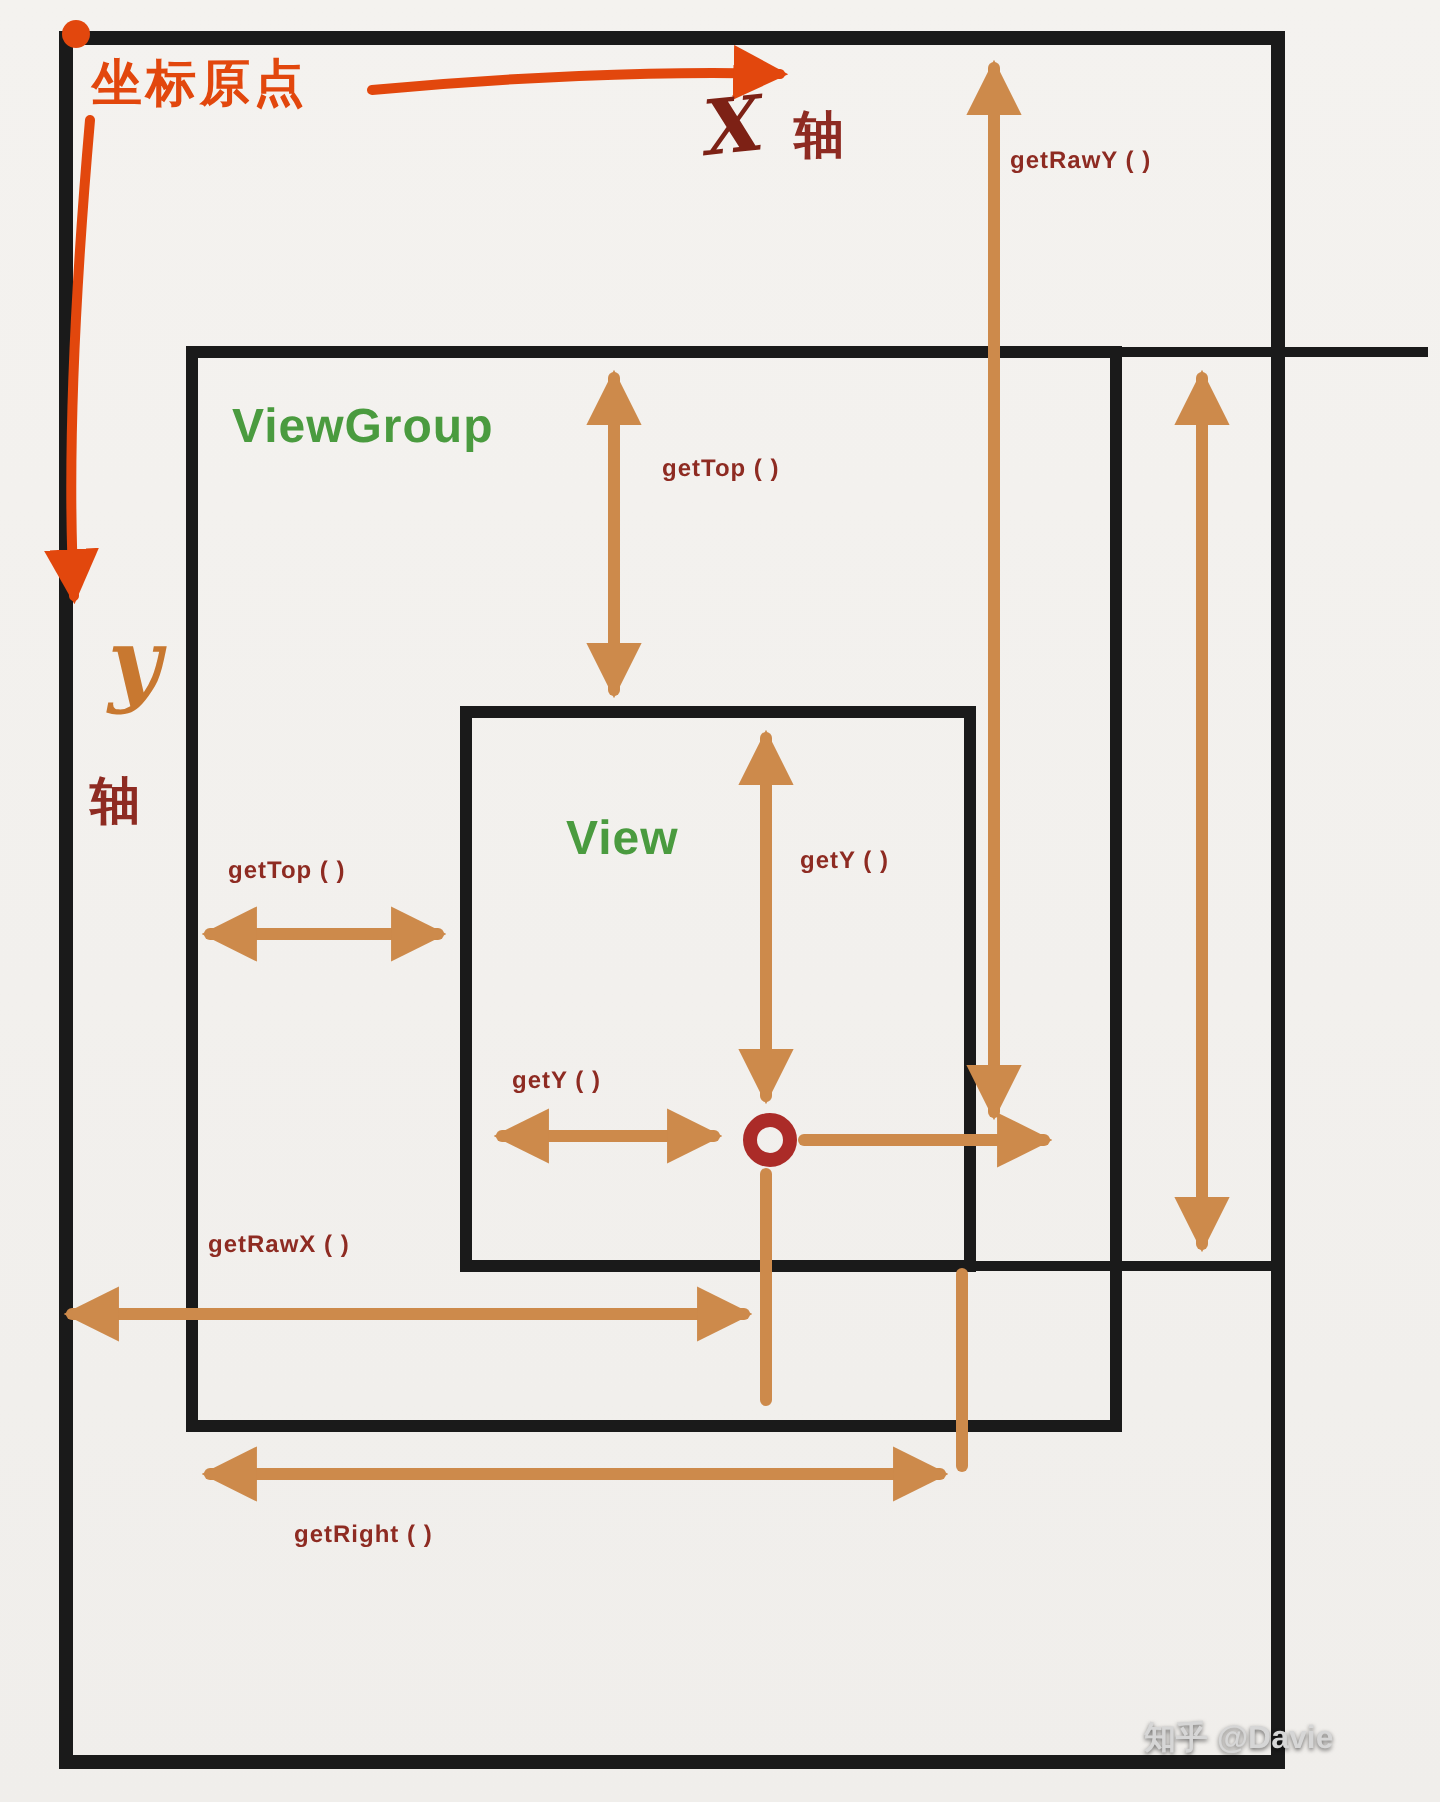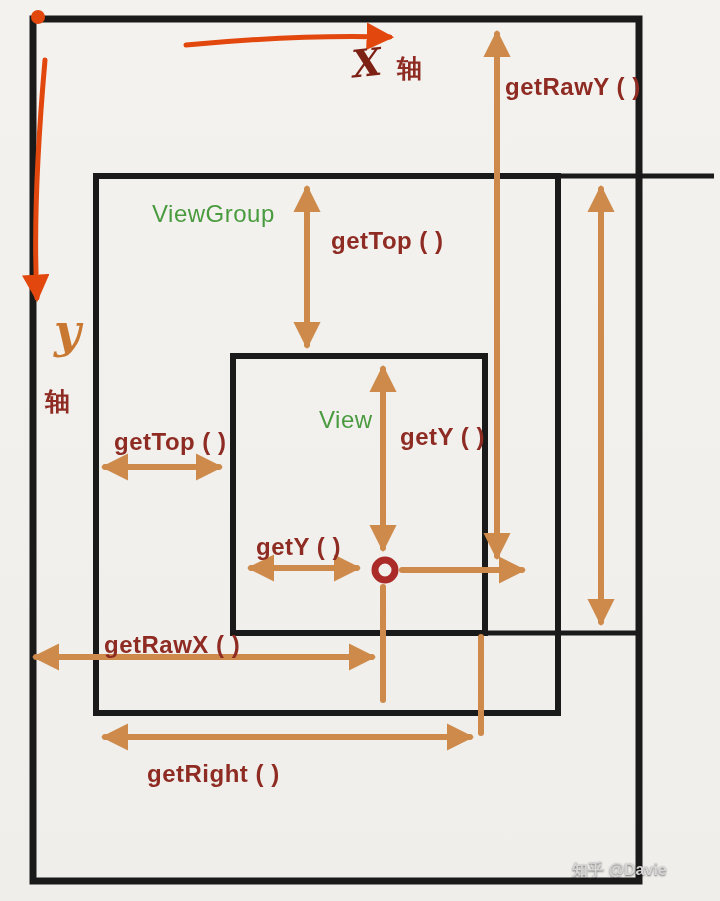--- a/index.html
+++ b/index.html
@@ -13,22 +13,22 @@
     --watermark:#d6d6d6;
   }
   * { margin:0; padding:0; box-sizing:border-box; }
   body { font-family:"Liberation Sans", sans-serif; background:#fff; }
   .stage {
     position:relative; width:720px; height:901px; overflow:hidden;
     background:linear-gradient(180deg,#f4f2ef 0%,#f2f0ed 55%,#f0eeeb 100%);
   }
   .stage svg { position:absolute; left:0; top:0; }
   .lbl { position:absolute; white-space:nowrap; line-height:1.1;font-weight:bold; }
-  .method { color:var(--method-label); font-weight:bold; font-size:24px; letter-spacing:.5px; }
-  .container-name { color:var(--container-label); font-weight:normal; font-size:24px; letter-spacing:.5px;margin-left:36px; }
+  .method { color:var(--method-label); font-weight:bold; font-size:12px; letter-spacing:.5px; }
+  .container-name { color:var(--container-label); font-weight:bold; font-size:24px; letter-spacing:.5px; }
   .origin { color:var(--axis-annotation); font-weight:bold; font-size:25px; letter-spacing:2px; }
   .axis-unit { color:var(--method-label); font-weight:bold; font-size:25px; }
   .x-sym {
     color:var(--x-symbol); font-size:38px; font-weight:bold; font-style:italic;
     font-family:"DejaVu Serif", serif; transform:rotate(-6deg);
   }
   .y-sym {
     color:var(--y-symbol); font-size:46px; font-weight:bold; font-style:italic;
     font-family:"DejaVu Serif", serif;
   }
@@ -74,31 +74,32 @@
     <line class="ln-o" x1="105" y1="467" x2="219" y2="467" marker-start="url(#mo)" marker-end="url(#mo)"></line>
     <line class="ln-o" x1="251" y1="568" x2="357" y2="568" marker-start="url(#mo)" marker-end="url(#mo)"></line>
     <line class="ln-o" x1="36" y1="657" x2="372" y2="657" marker-start="url(#mo)" marker-end="url(#mo)"></line>
     <line class="ln-o" x1="383" y1="587" x2="383" y2="700"></line>
     <line class="ln-o" x1="105" y1="737" x2="470" y2="737" marker-start="url(#mo)" marker-end="url(#mo)"></line>
     <line class="ln-o" x1="481" y1="637" x2="481" y2="733"></line>
 
     <circle class="ring" cx="385" cy="570" r="10"></circle>
   </svg>
 
+  <div class="lbl origin" style="left:46px;top:29px">坐标原点</div>
   <div class="lbl x-sym" style="left:352px;top:42px">X</div>
   <div class="lbl axis-unit" style="left:397px;top:55px">轴</div>
   <div class="lbl y-sym" style="left:54px;top:306px">y</div>
   <div class="lbl axis-unit" style="left:45px;top:388px">轴</div>
 
   <div class="lbl container-name" style="left:116px;top:201px">ViewGroup</div>
   <div class="lbl container-name" style="left:283px;top:407px">View</div>
 
   <div class="lbl method" style="left:505px;top:74px">getRawY ( )</div>
   <div class="lbl method" style="left:331px;top:228px">getTop ( )</div>
   <div class="lbl method" style="left:400px;top:424px">getY ( )</div>
   <div class="lbl method" style="left:114px;top:429px">getTop ( )</div>
   <div class="lbl method" style="left:256px;top:534px">getY ( )</div>
-  <div class="lbl method" style="left:104px;top:632px">getRawX ( )</div>
+  <div class="lbl method" style="left:104px;top:616px">getRawX ( )</div>
   <div class="lbl method" style="left:147px;top:761px">getRight ( )</div>
 
   <div class="lbl watermark" style="left:572px;top:861px">知乎 @Davie</div>
 
 </div>
 
 </body></html>

